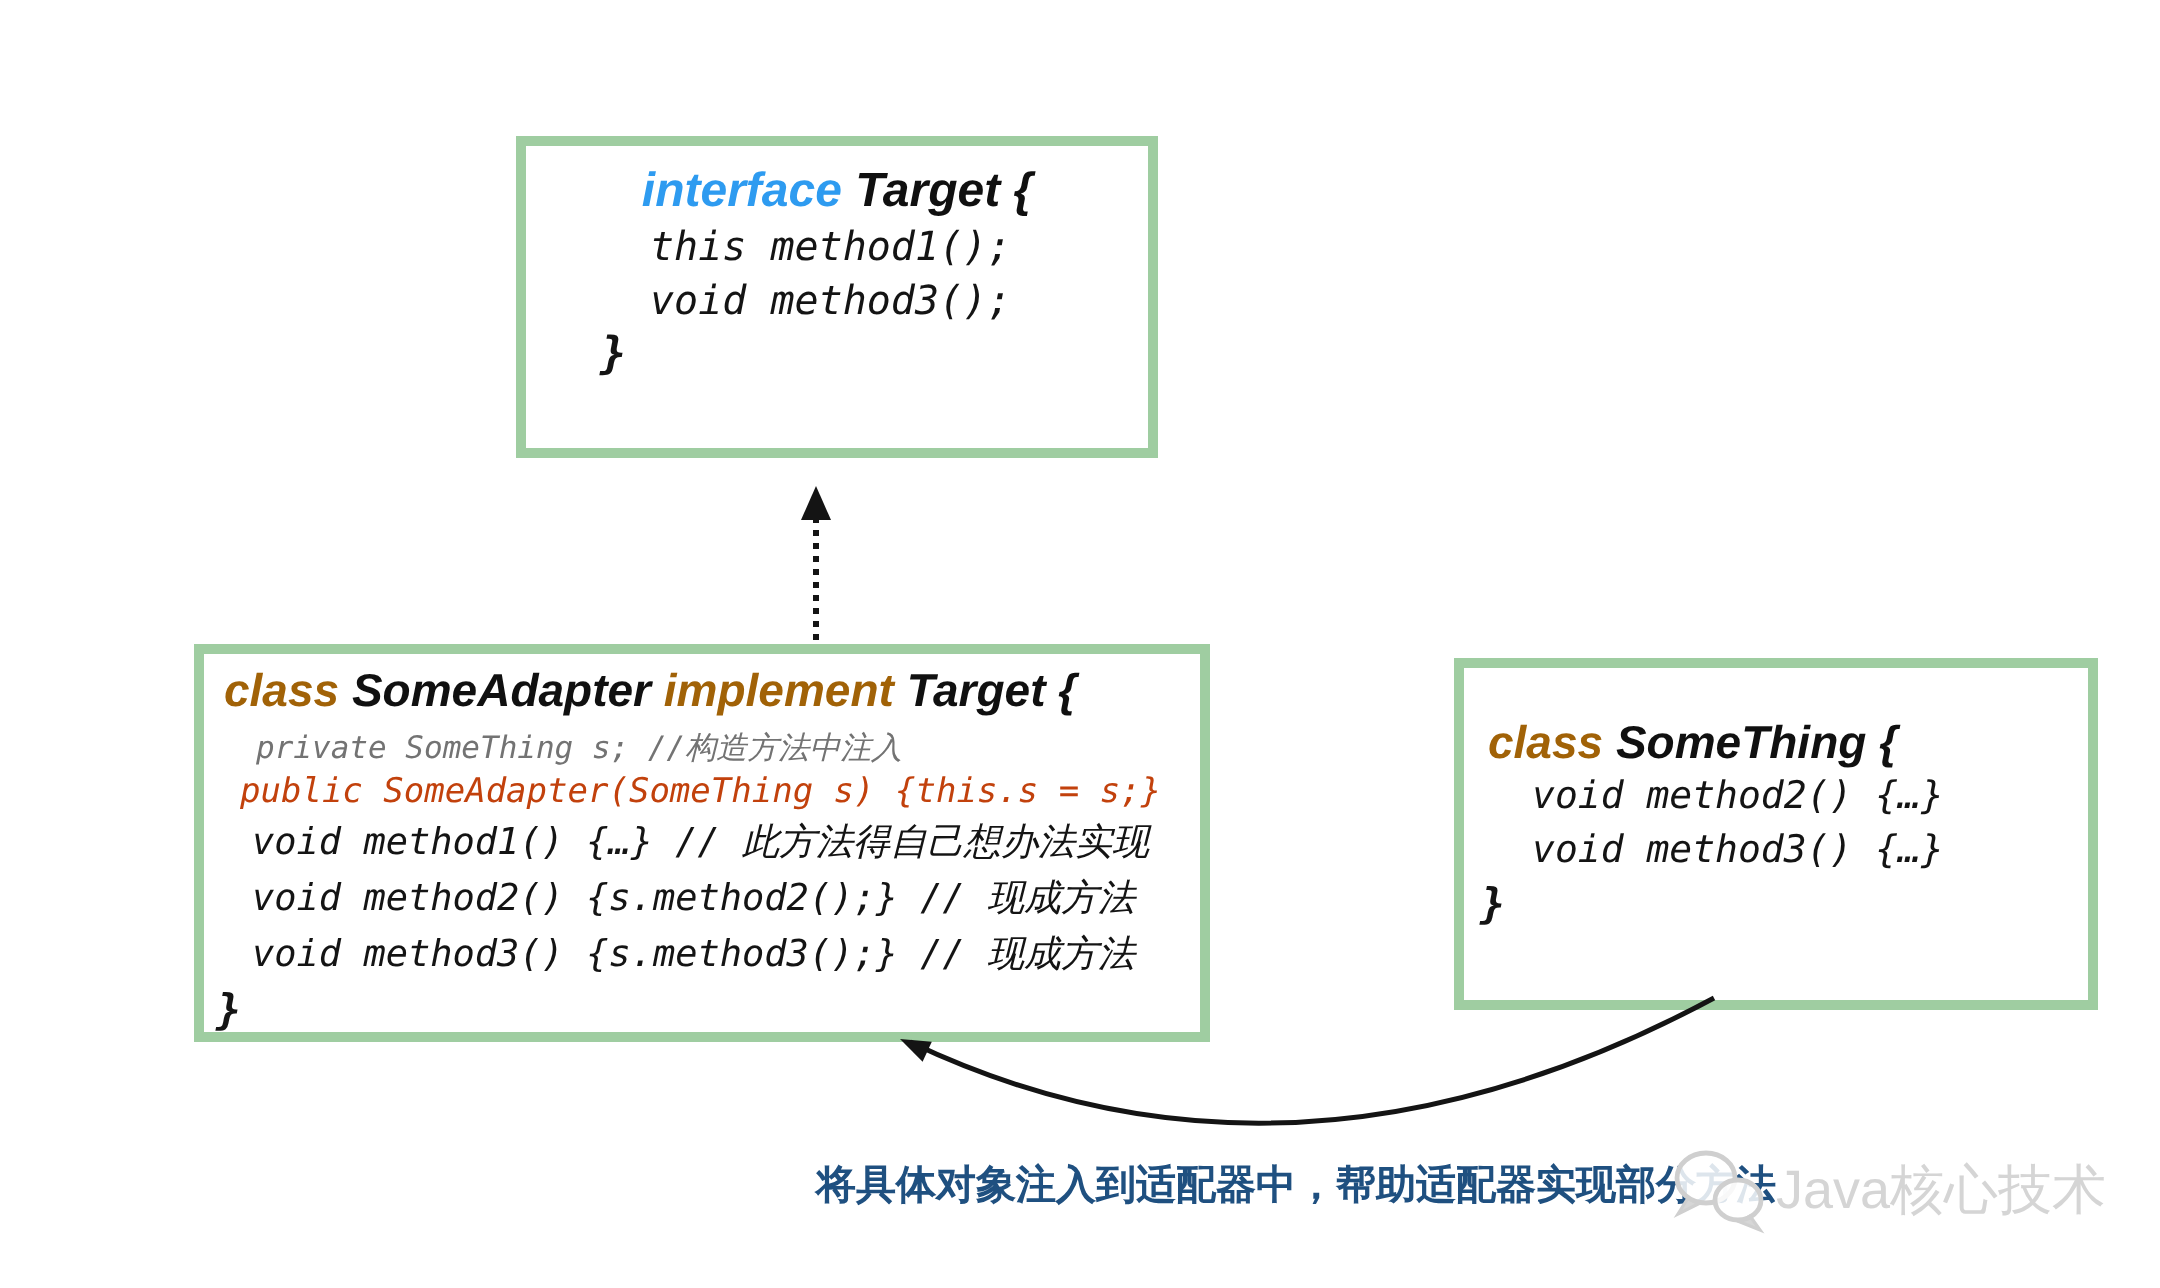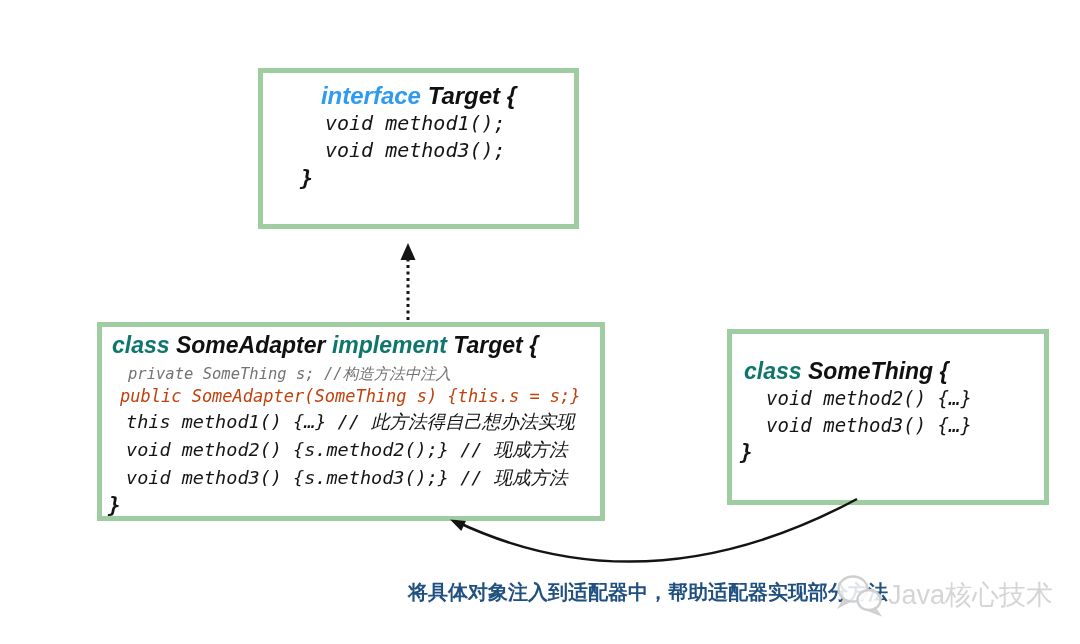--- a/index.html
+++ b/index.html
@@ -9,21 +9,21 @@
   .title{position:absolute;left:10px;top:6px;margin:0;font-size:23px;font-weight:bold;
          color:#F6953B;letter-spacing:1px;white-space:nowrap;}
 
   .box{position:absolute;border:5px solid #9FCDA1;background:#ffffff;box-sizing:border-box;font-style:italic;}
   .target-box{left:258px;top:68px;width:321px;height:161px;}
   .adapter-box{left:97px;top:322px;width:508px;height:199px;}
   .something-box{left:727px;top:329px;width:322px;height:176px;}
 
   .hdr{font-weight:bold;font-size:23px;color:#101010;white-space:nowrap;}
   .kw-blue{color:#2E9BF0;}
-  .kw-steel{color:#0f766e;}
+  .kw-steel{color:#a16207;}
 
   .mono{font-family:"DejaVu Sans Mono",monospace;color:#141414;white-space:pre;}
 
   
   .target-box .hdr{text-align:center;margin-top:9px;font-size:24px;}
   .t-line{margin-left:62px;font-size:20px;line-height:27px;}
   .t-line:first-of-type{margin-top:4px;}
   .t-close{margin-left:37px;font-size:22px;font-weight:bold;line-height:28px;}
 
   
@@ -53,35 +53,35 @@
 <body>
 
 <div class="stage">
 
 
   <div class="box target-box">
     <div class="hdr">
       <span class="kw-blue">interface</span>
       <span>Target {</span>
     </div>
-    <div class="mono t-line">void method1();</div>
+    <div class="mono t-line">this method1();</div>
     <div class="mono t-line">void method3();</div>
     <div class="mono t-close">}</div>
   </div>
 
   <div class="box adapter-box">
     <div class="hdr">
       <span class="kw-steel">class</span>
       <span>SomeAdapter</span>
       <span class="kw-steel">implement</span>
       <span>Target {</span>
     </div>
     <div class="mono a-field">private SomeThing s; //构造方法中注入</div>
     <div class="mono a-ctor">public SomeAdapter(SomeThing s) {this.s = s;}</div>
-    <div class="mono a-m">this method1() {…} // 此方法得自己想办法实现</div>
+    <div class="mono a-m">void method1() {…} // 此方法得自己想办法实现</div>
     <div class="mono a-m">void method2() {s.method2();} // 现成方法</div>
     <div class="mono a-m">void method3() {s.method3();} // 现成方法</div>
     <div class="mono a-close">}</div>
   </div>
 
   <div class="box something-box">
     <div class="hdr">
       <span class="kw-steel">class</span>
       <span>SomeThing {</span>
     </div>

